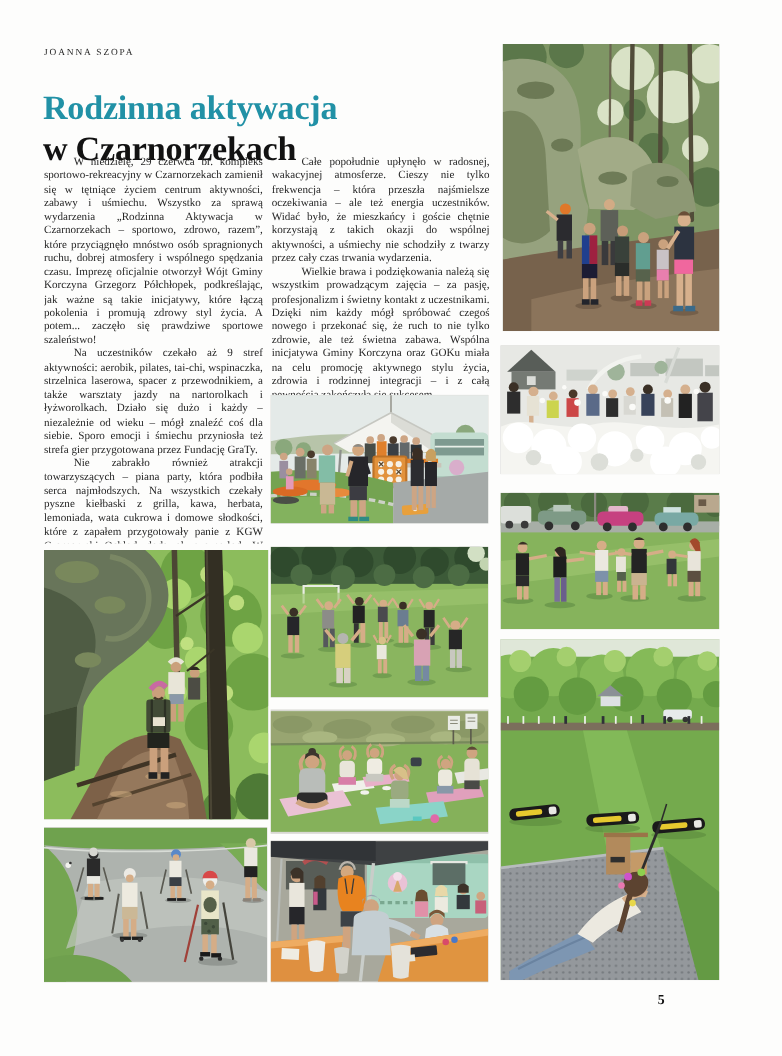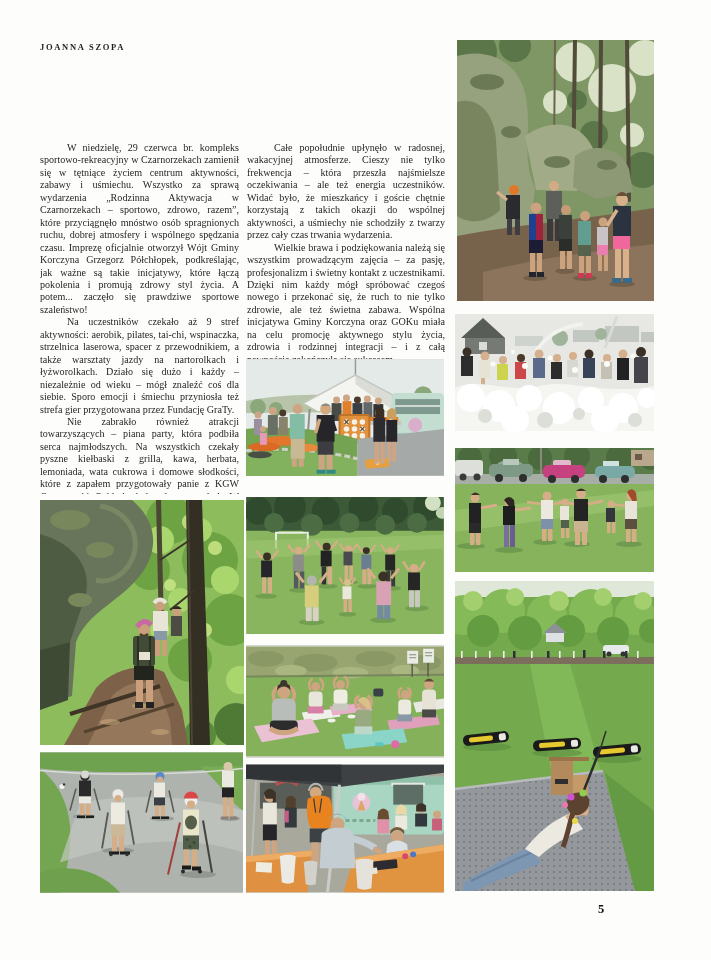--- a/index.html
+++ b/index.html
@@ -4,21 +4,21 @@
 <style>
   html,body{margin:0;padding:0;}
   body{
     width:711px;height:960px;position:relative;overflow:hidden;
     background:#fdfdfc;color:#232323;
     font-family:"Liberation Serif", serif;
   }
   #page{position:absolute;inset:0;background:#fdfdfc;}
   .byline{
     position:absolute;left:40px;top:42px;
-    font-size:8.5px;font-weight:bold;letter-spacing:1.7px;color:#1e1e1e;
+    font-size:8.5px;font-weight:normal;letter-spacing:1.7px;color:#1e1e1e;
   }
   .title{
     position:absolute;left:39px;top:58px;
     font-weight:bold;font-size:31px;line-height:37.5px;letter-spacing:-0.2px;
   }
   .title .l1{display:block;}
   .title .l2{display:block;color:#121212;}
   .col{
     position:absolute;top:142px;width:199px;
     font-size:10.1px;line-height:12.45px;text-align:justify;color:#262626;
@@ -34,20 +34,24 @@
     font-weight:bold;font-size:12.5px;color:#111;
   }
 </style>
 </head>
 <body>
 
 <div id="page">
 
   <div class="byline">JOANNA SZOPA</div>
 
+  <h1 class="title">
+    <span class="l1" style="color: rgb(33, 145, 166);">Rodzinna aktywacja</span>
+    <span class="l2">w Czarnorzekach</span>
+  </h1>
 
   <div class="col col-left">
     <p>W niedzielę, 29 czerwca br. kompleks sportowo-rekreacyjny w Czarnorzekach zamienił się w tętniące życiem centrum aktywności, zabawy i uśmiechu. Wszystko za sprawą wydarzenia „Rodzinna Aktywacja w Czarnorzekach – sportowo, zdrowo, razem”, które przyciągnęło mnóstwo osób spragnionych ruchu, dobrej atmosfery i wspólnego spędzania czasu. Imprezę oficjalnie otworzył Wójt Gminy Korczyna Grzegorz Półchłopek, podkreślając, jak ważne są takie inicjatywy, które łączą pokolenia i promują zdrowy styl życia. A potem... zaczęło się prawdziwe sportowe szaleństwo!</p>
     <p>Na uczestników czekało aż 9 stref aktywności: aerobik, pilates, tai-chi, wspinaczka, strzelnica laserowa, spacer z przewodnikiem, a także warsztaty jazdy na nartorolkach i łyżworolkach. Działo się dużo i każdy – niezależnie od wieku – mógł znaleźć coś dla siebie. Sporo emocji i śmiechu przyniosła też strefa gier przygotowana przez Fundację GraTy.</p>
     <p>Nie zabrakło również atrakcji towarzyszących – piana party, która podbiła serca najmłodszych. Na wszystkich czekały pyszne kiełbaski z grilla, kawa, herbata, lemoniada, wata cukrowa i domowe słodkości, które z zapałem przygotowały panie z KGW Czarnorzeki. Ochłody dodawały pyszne lody. W rolę DJ'a wcielił się natomiast dyrektor GOK w Korczynie – Paweł Fiejdasz.</p>
   </div>
 
   <div class="col col-right">
     <p>Całe popołudnie upłynęło w radosnej, wakacyjnej atmosferze. Cieszy nie tylko frekwencja – która przeszła najśmielsze oczekiwania – ale też energia uczestników. Widać było, że mieszkańcy i goście chętnie korzystają z takich okazji do wspólnej aktywności, a uśmiechy nie schodziły z twarzy przez cały czas trwania wydarzenia.</p>
     <p>Wielkie brawa i podziękowania należą się wszystkim prowadzącym zajęcia – za pasję, profesjonalizm i świetny kontakt z uczestnikami. Dzięki nim każdy mógł spróbować czegoś nowego i przekonać się, że ruch to nie tylko zdrowie, ale też świetna zabawa. Wspólna inicjatywa Gminy Korczyna oraz GOKu miała na celu promocję aktywnego stylu życia, zdrowia i rodzinnej integracji – i z całą pewnością zakończyła się sukcesem.</p>

